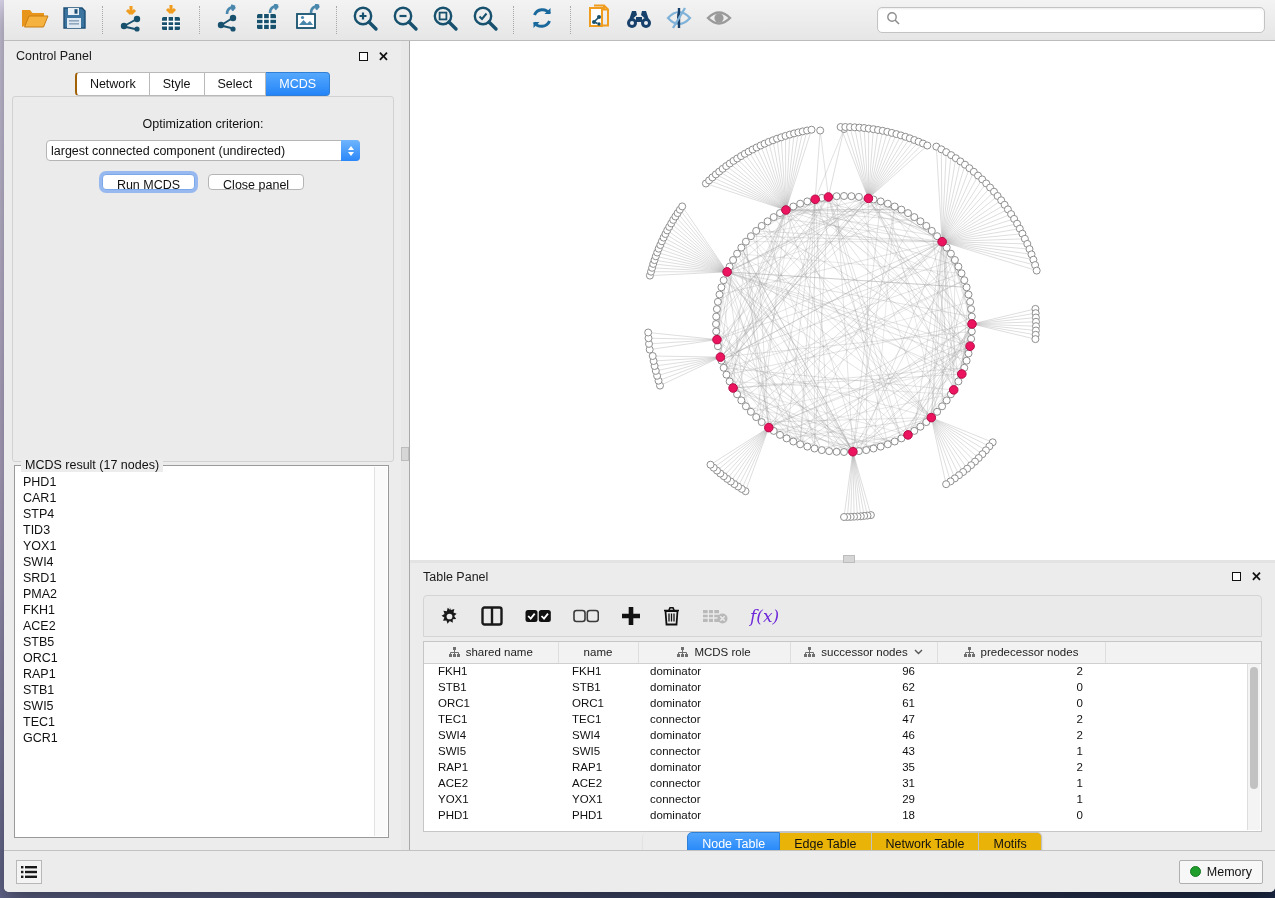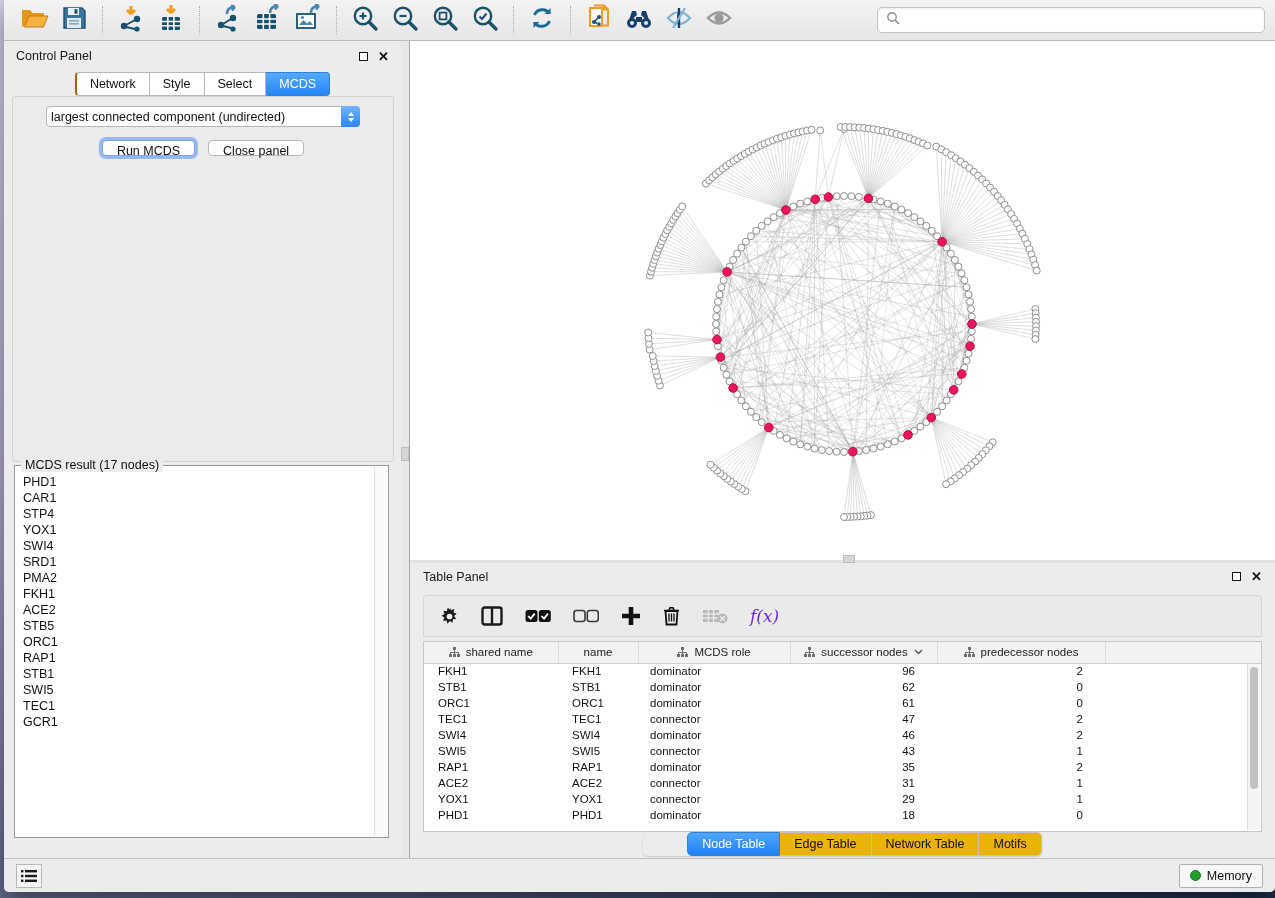--- a/index.html
+++ b/index.html
@@ -131,21 +131,21 @@
   .tp-tabs { position:absolute; left:0; right:0; bottom:2px; display:flex; justify-content:center; }
   .seg { display:flex; box-shadow:0 1px 2px rgba(0,0,0,.15); border-radius:5px;padding-left:44px; }
   .seg .tab2 {
     font-size:12.5px; padding:4px 14px; background:#eab308; border:1px solid #c2c2c2; border-left:none; color:#111;
   }
   .seg .tab2:first-child { border-left:1px solid #c2c2c2; border-radius:5px 0 0 5px; }
   .seg .tab2:last-child { border-radius:0 5px 5px 0; }
   .seg .tab2.active { background:linear-gradient(#51a5fd,#1f82f8); color:#fff; border-color:#2f7fd6; }
   
   .statusbar {
-    position:absolute; left:0; right:0; bottom:0; height:34px;
+    position:absolute; left:0; right:0; bottom:0; height:42px;
     background:#ececec; border-top:1px solid #c2c2c2; display:flex; align-items:center; padding:0 12px;
   }
   .sb-listbtn { width:26px; height:24px; background:#f4f4f4; border:1px solid #b8b8b8; display:flex; align-items:center; justify-content:center; }
   .sb-memory {
     margin-left:auto; height:24px; background:#f7f7f7; border:1px solid #b0b0b0; border-radius:2px;
     display:flex; align-items:center; gap:6px; padding:0 10px; font-size:12.5px; color:#111;
   }
   .mem-dot { width:11px; height:11px; border-radius:50%; background:#1f9e2c; border:1px solid #157a20; }
 </style>
 </head>
@@ -343,38 +343,40 @@
         <span class="close-btn">✕</span>
       </span>
     </div>
     <div class="cp-tabs">
       <span class="tab">Network</span>
       <span class="tab">Style</span>
       <span class="tab">Select</span>
       <span class="tab active">MCDS</span>
     </div>
     <div class="cp-subpanel">
+      <div class="opt-label">Optimization criterion:</div>
       <div class="dropdown">
         <span class="dd-text">largest connected component (undirected)</span>
         <span class="dd-stepper">
             <span class="dd-up"></span>
             <span class="dd-down"></span>
           </span>
       </div>
       <div class="cp-buttons">
         <button class="btn focus-ring">Run MCDS</button>
         <button class="btn">Close panel</button>
       </div>
     </div>
     <div class="mcds-fieldset">
       <span class="mcds-legend">MCDS result (17 nodes)</span>
       <div class="mcds-list">
           <div class="mcds-item">PHD1</div>
           <div class="mcds-item">CAR1</div>
           <div class="mcds-item">STP4</div>
+          <div class="mcds-item">TID3</div>
           <div class="mcds-item">YOX1</div>
           <div class="mcds-item">SWI4</div>
           <div class="mcds-item">SRD1</div>
           <div class="mcds-item">PMA2</div>
           <div class="mcds-item">FKH1</div>
           <div class="mcds-item">ACE2</div>
           <div class="mcds-item">STB5</div>
           <div class="mcds-item">ORC1</div>
           <div class="mcds-item">RAP1</div>
           <div class="mcds-item">STB1</div>

